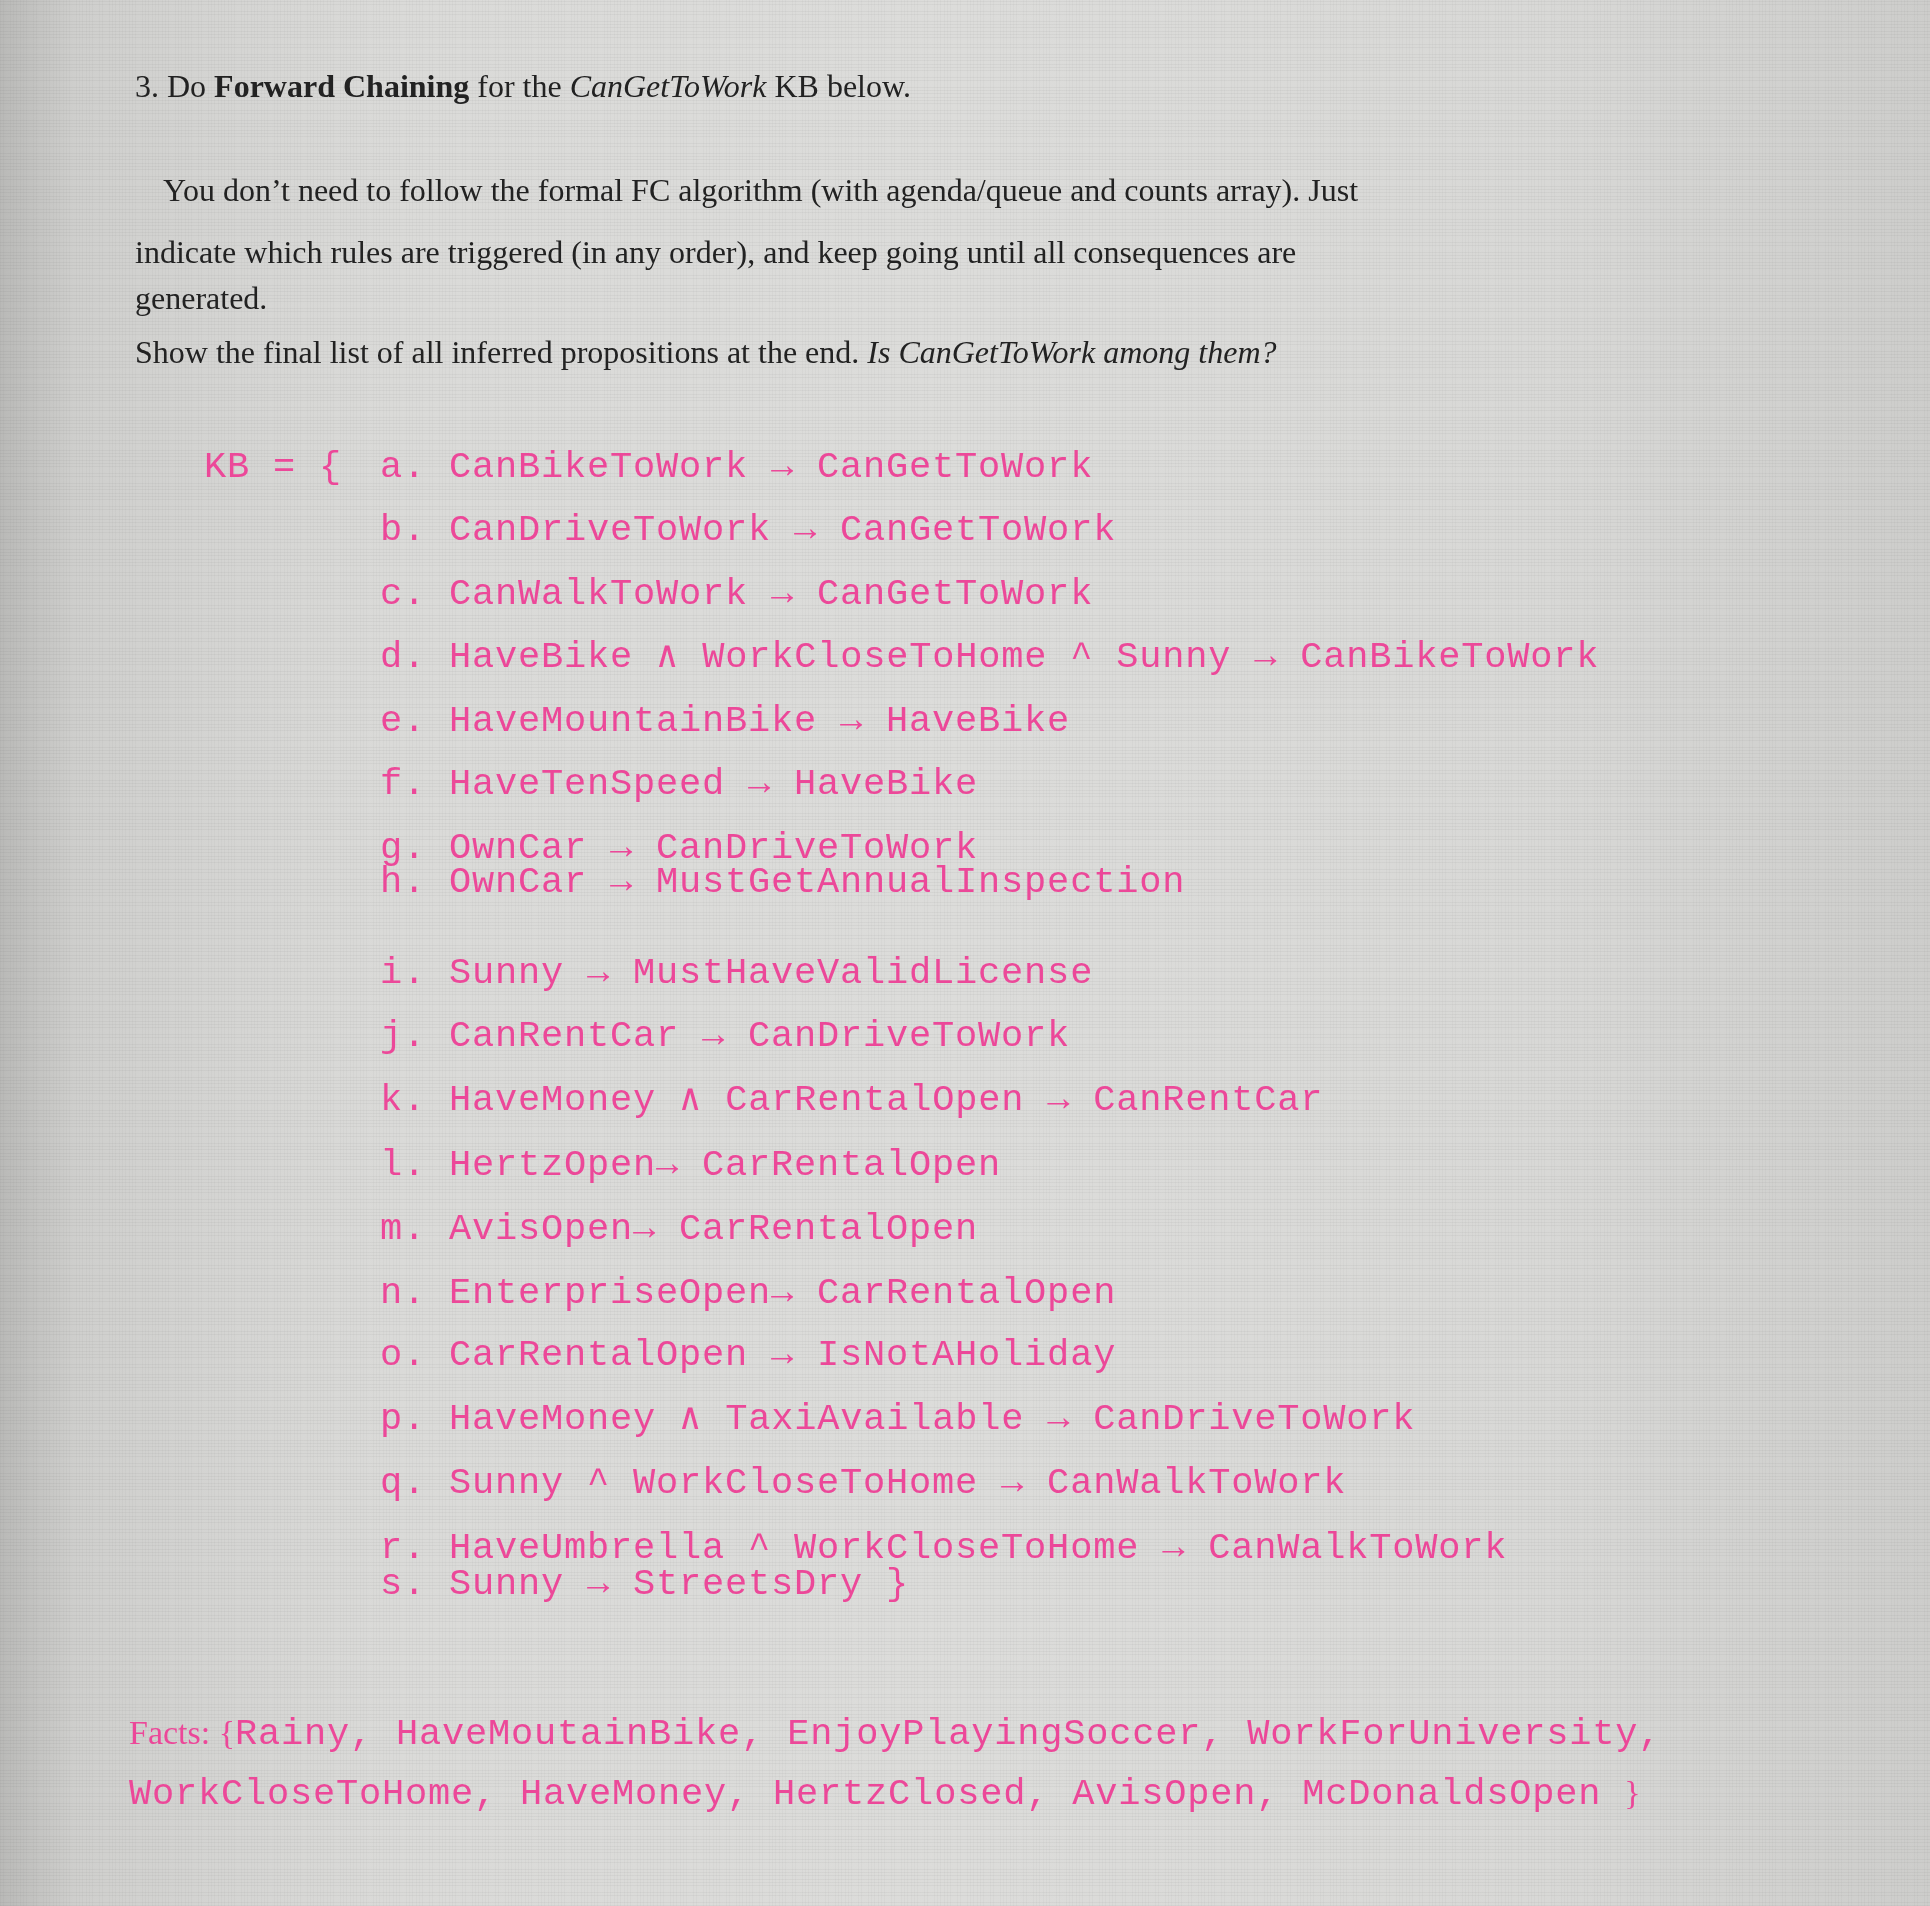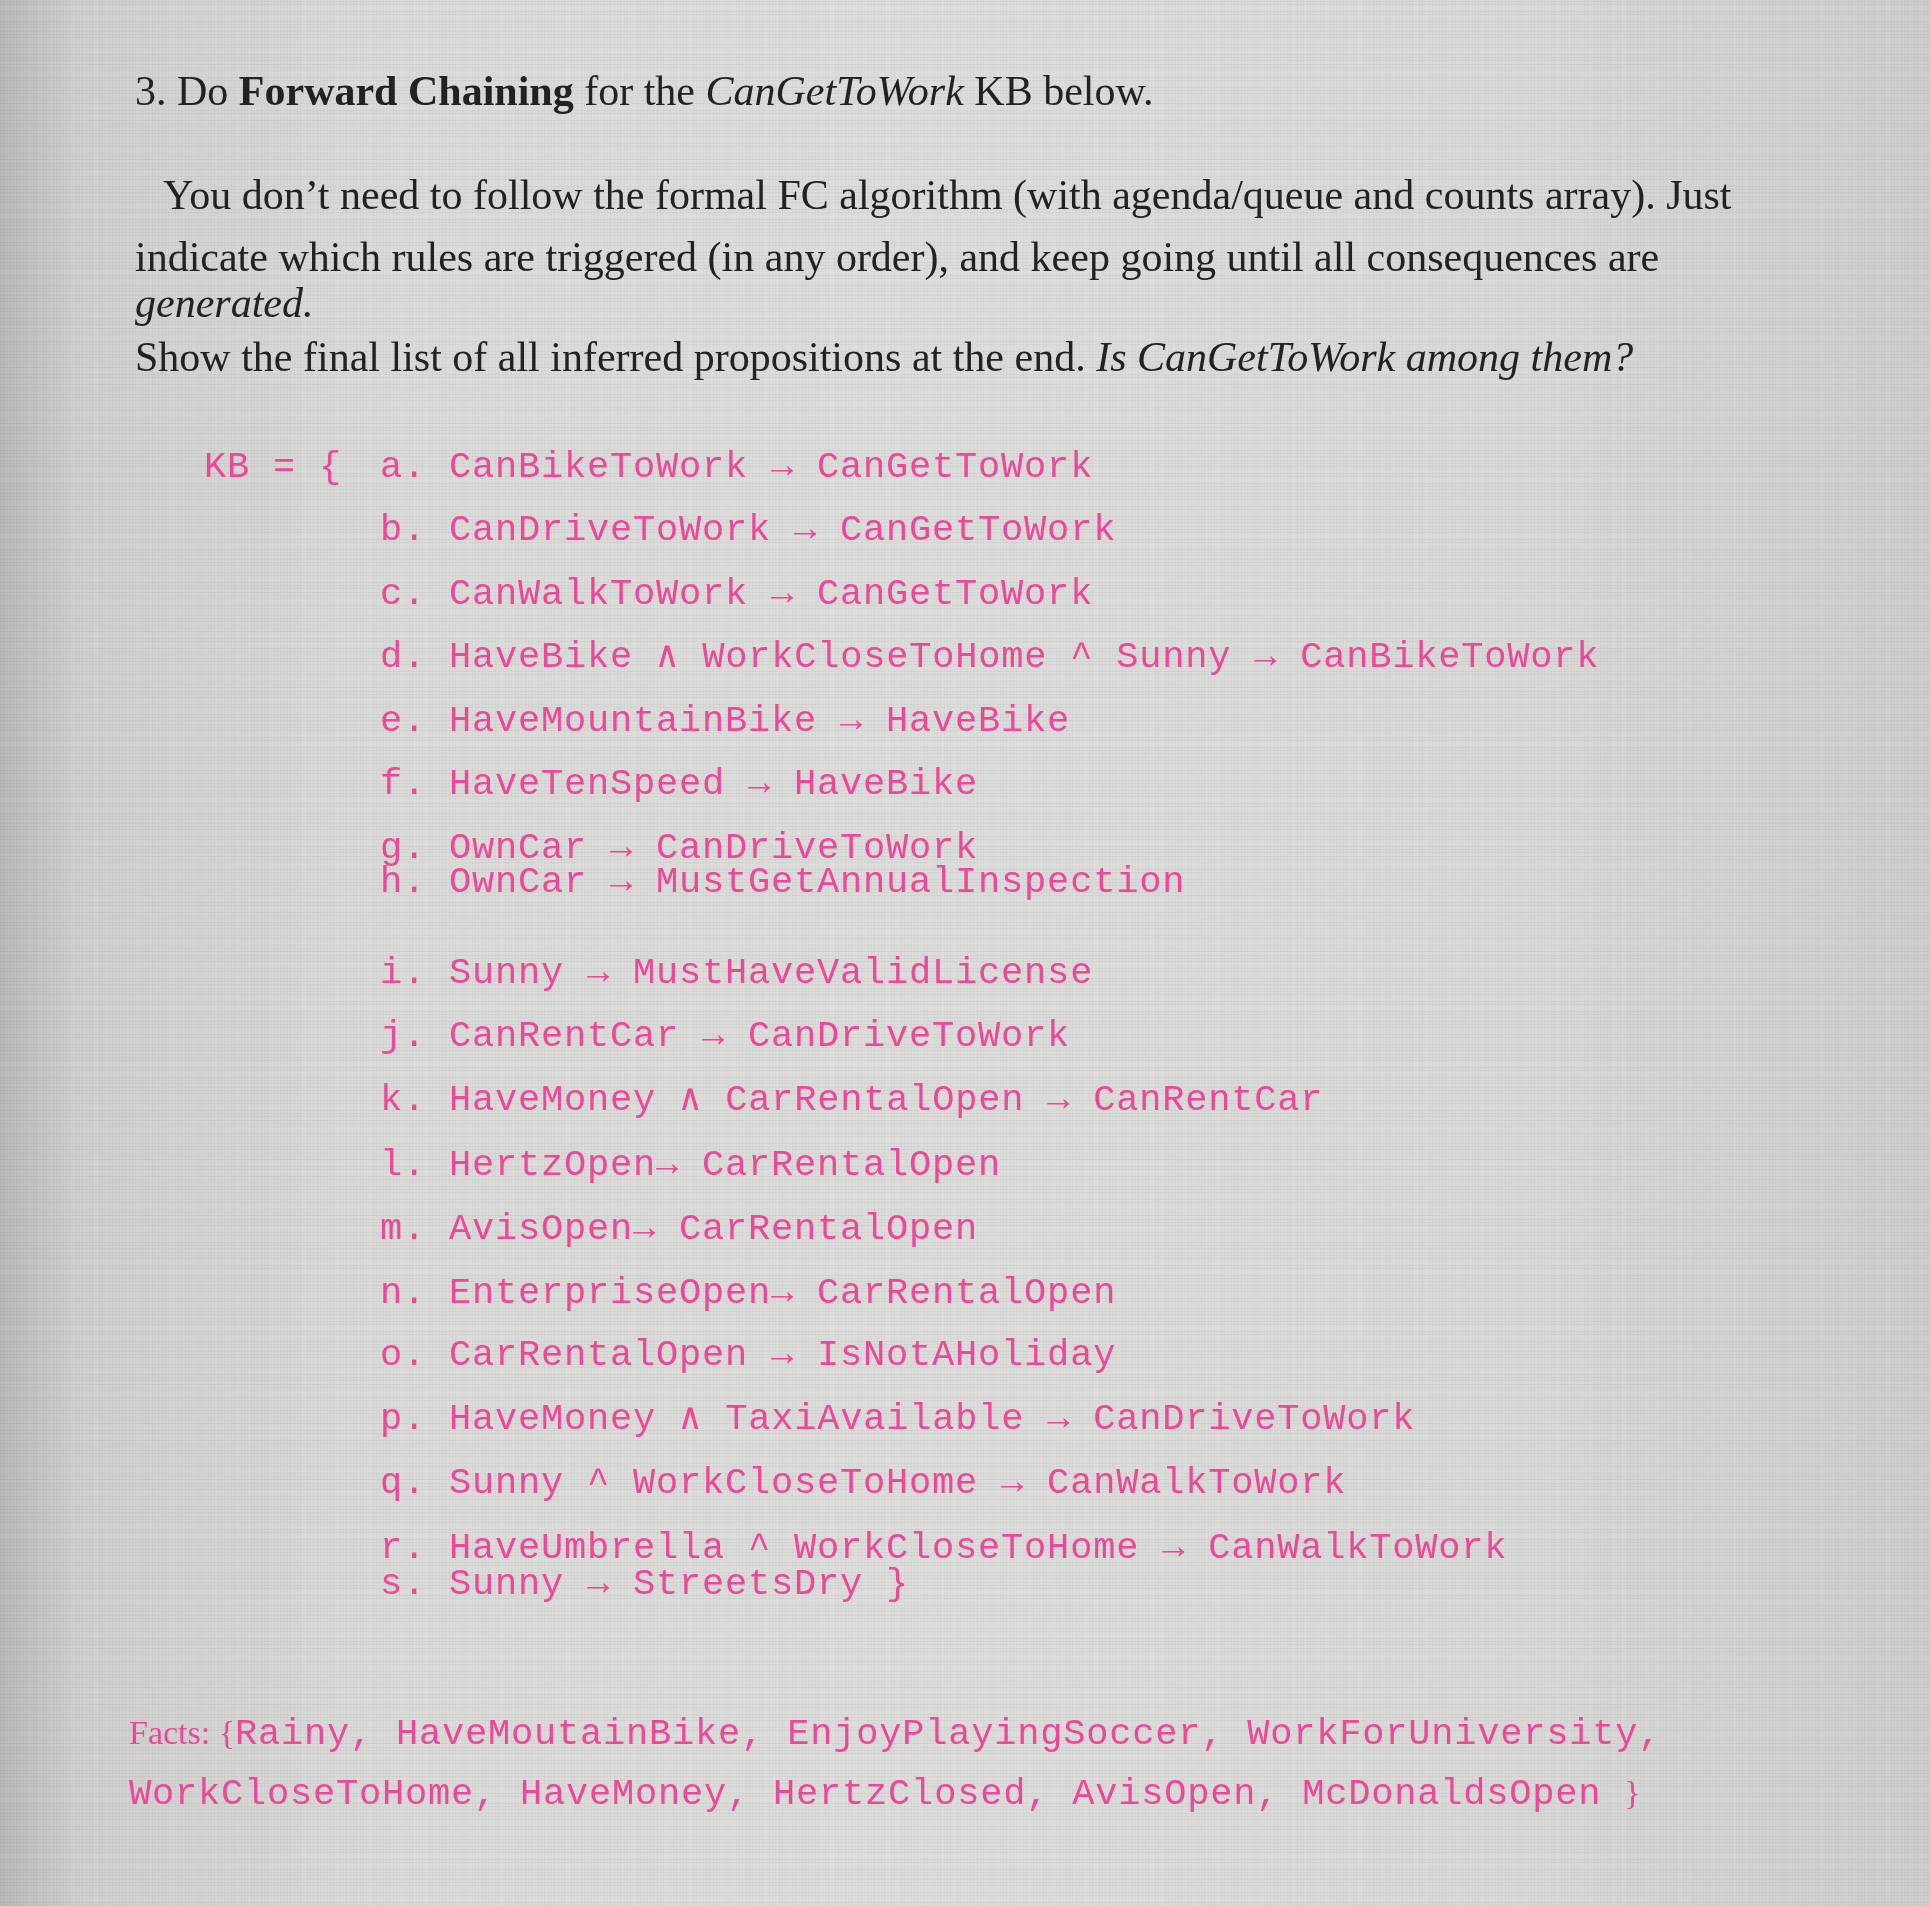--- a/index.html
+++ b/index.html
@@ -8,28 +8,28 @@
     background: linear-gradient(90deg, #b9b9b7 0%, #cfcfcd 4%, #dadad8 20%, #dcdcda 50%, #d8d8d6 80%, #cdcdcb 100%);
     position: relative;
     color: #1e1e1e;
   }
   body::before {
     content: ""; position: absolute; inset: 0;
     background: repeating-linear-gradient(0deg, rgba(0,0,0,0.035) 0px, rgba(0,0,0,0.035) 0.8px, transparent 0.8px, transparent 3.3px),
                 repeating-linear-gradient(90deg, rgba(0,0,0,0.025) 0px, rgba(0,0,0,0.025) 0.8px, transparent 0.8px, transparent 3.3px);
     pointer-events: none;
   }
-  .serif { font-family: "Liberation Serif", "DejaVu Serif", serif; font-size: 42px; line-height: 1; position: absolute; white-space: nowrap; color: #222; }
+  .serif { font-family: "Liberation Serif", "DejaVu Serif", serif; font-size: 32px; line-height: 1; position: absolute; white-space: nowrap; color: #222; }
   .mono { font-family: "Liberation Mono", "DejaVu Sans Mono", monospace; font-size: 37px; line-height: 1; position: absolute; white-space: nowrap; color: #ec4899; letter-spacing: 0.8px; }
   b { font-weight: bold; }
   i { font-style: italic; }
   #title { left: 135px; top: 70px; }
   #p1 { left: 135px; top: 174px; margin-left: 28px; }
   #p2 { left: 135px; top: 236px; }
-  #p3 { left: 135px; top: 282px; font-style: italic; }
+  #p3 { left: 135px; top: 282px; }
   #p4 { left: 135px; top: 336px; }
   #kb-prefix { left: 204px; top: 449px; }
   .rule { left: 380px; }
   .facts-label { font-family: "Liberation Serif", "DejaVu Serif", serif; font-size: 34px; letter-spacing: 0; }
   #facts1 { left: 129px; top: 1716px; }
   #facts2 { left: 129px; top: 1776px; }
 </style>
 </head>
 <body>
 

